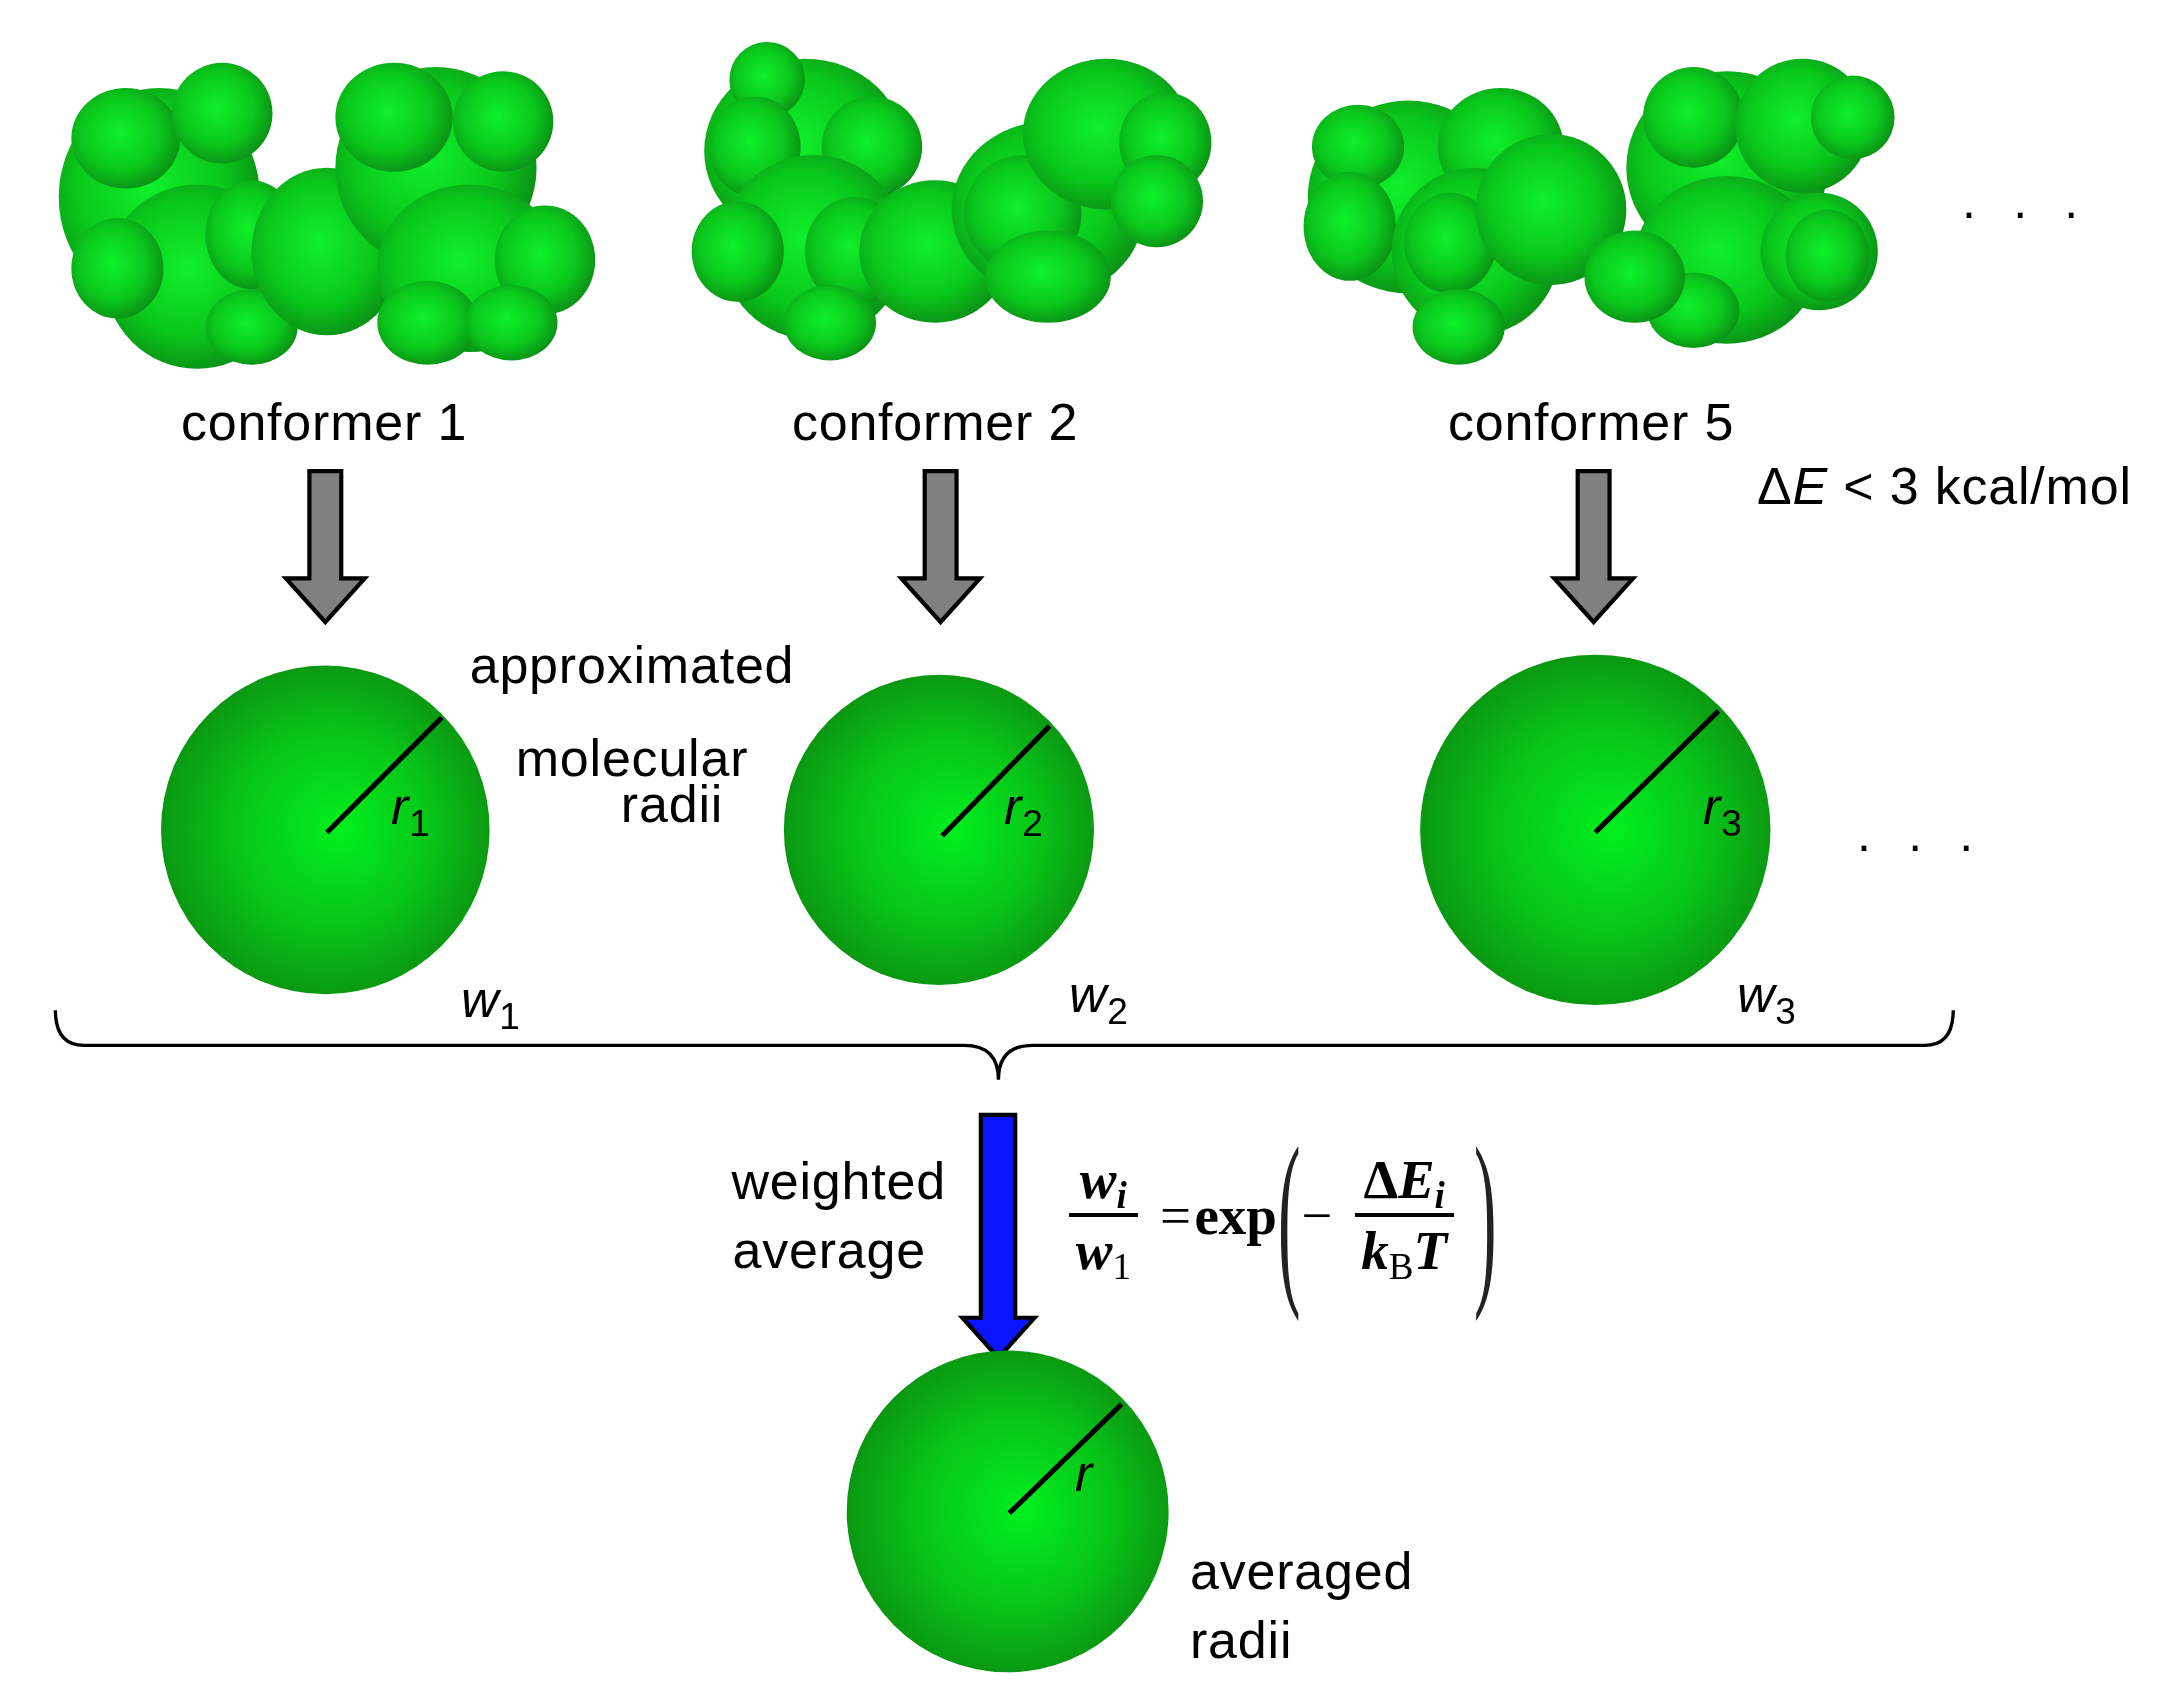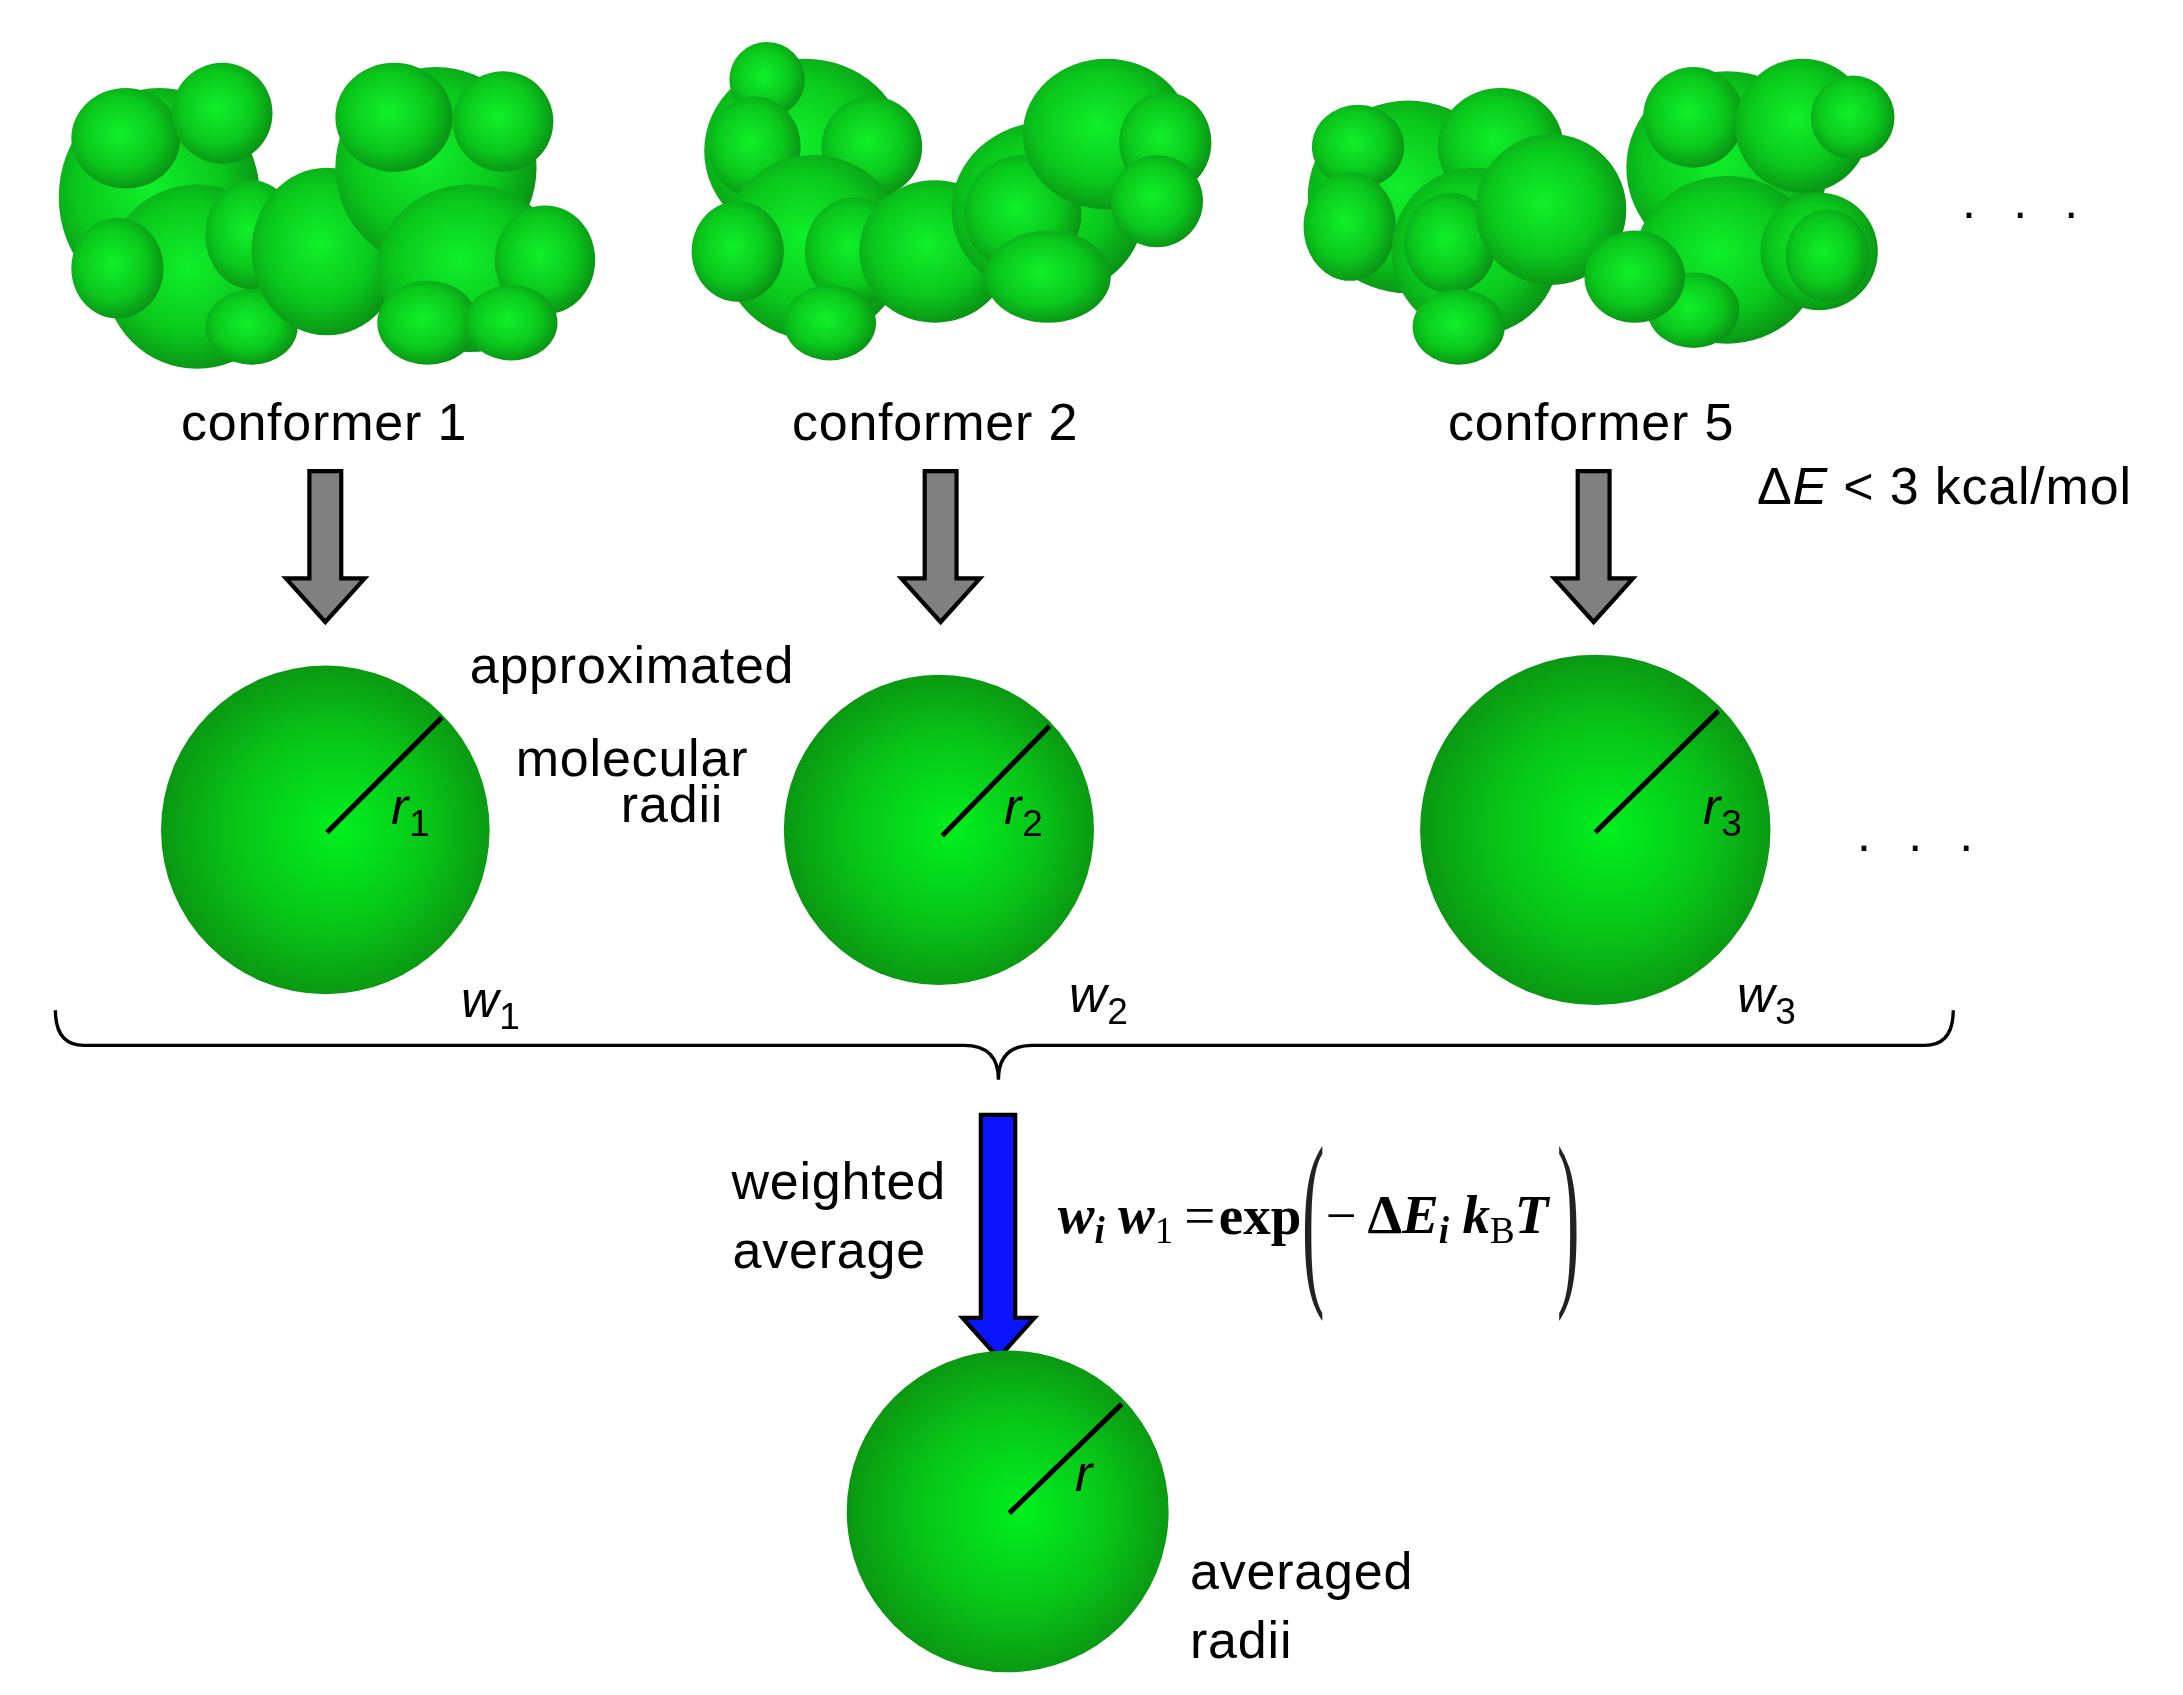--- a/index.html
+++ b/index.html
@@ -5,21 +5,21 @@
   html, body { margin: 0; padding: 0; background: #ffffff; }
   body { width: 2183px; height: 1695px; position: relative; overflow: hidden; font-family: "Liberation Sans", sans-serif; color: #000; }
   svg { position: absolute; left: 0; top: 0; }
   .lbl { position: absolute; font-size: 52px; line-height: 1; white-space: nowrap; letter-spacing: 0.8px; }
   .lbl.c { transform: translateX(-50%); text-align: center; }
   .lbl.r { transform: translateX(-100%); text-align: right; }
   .ital { font-style: italic; }
   .sub { font-size: 37px; font-style: normal; position: relative; top: 11.7px; }
   .dots { position: absolute; font-size: 50px; letter-spacing: 11.7px; }
   .formula { position: absolute; left: 1050px; top: 1123px; height: 184px; display: flex; align-items: center; font-family: "Liberation Serif", serif; font-weight: bold; font-size: 55px; }
-  .frac { display: inline-flex; flex-direction: row; align-items: center; margin: 0 1px; }
+  .frac { display: inline-flex; flex-direction: column; align-items: center; margin: 0 19px; }
   .frac .num, .frac .den { padding: 0 6.7px; line-height: 1.05; font-style: italic; }
   .frac .bar { width: 100%; height: 3.4px; background: #000; margin: 5px 0; }
   .fsub { font-size: 37px; position: relative; top: 10px; font-style: italic; }
   .fsubu { font-size: 37px; position: relative; top: 10px; font-style: normal; font-weight: normal; }
   .paren { font-weight: normal; font-size: 193px; line-height: 1; transform: scaleX(0.35); display: inline-block; color: #222; margin: 0 -20px; }
   .upright { font-style: normal; }
 </style>
 </head>
 <body>
 

